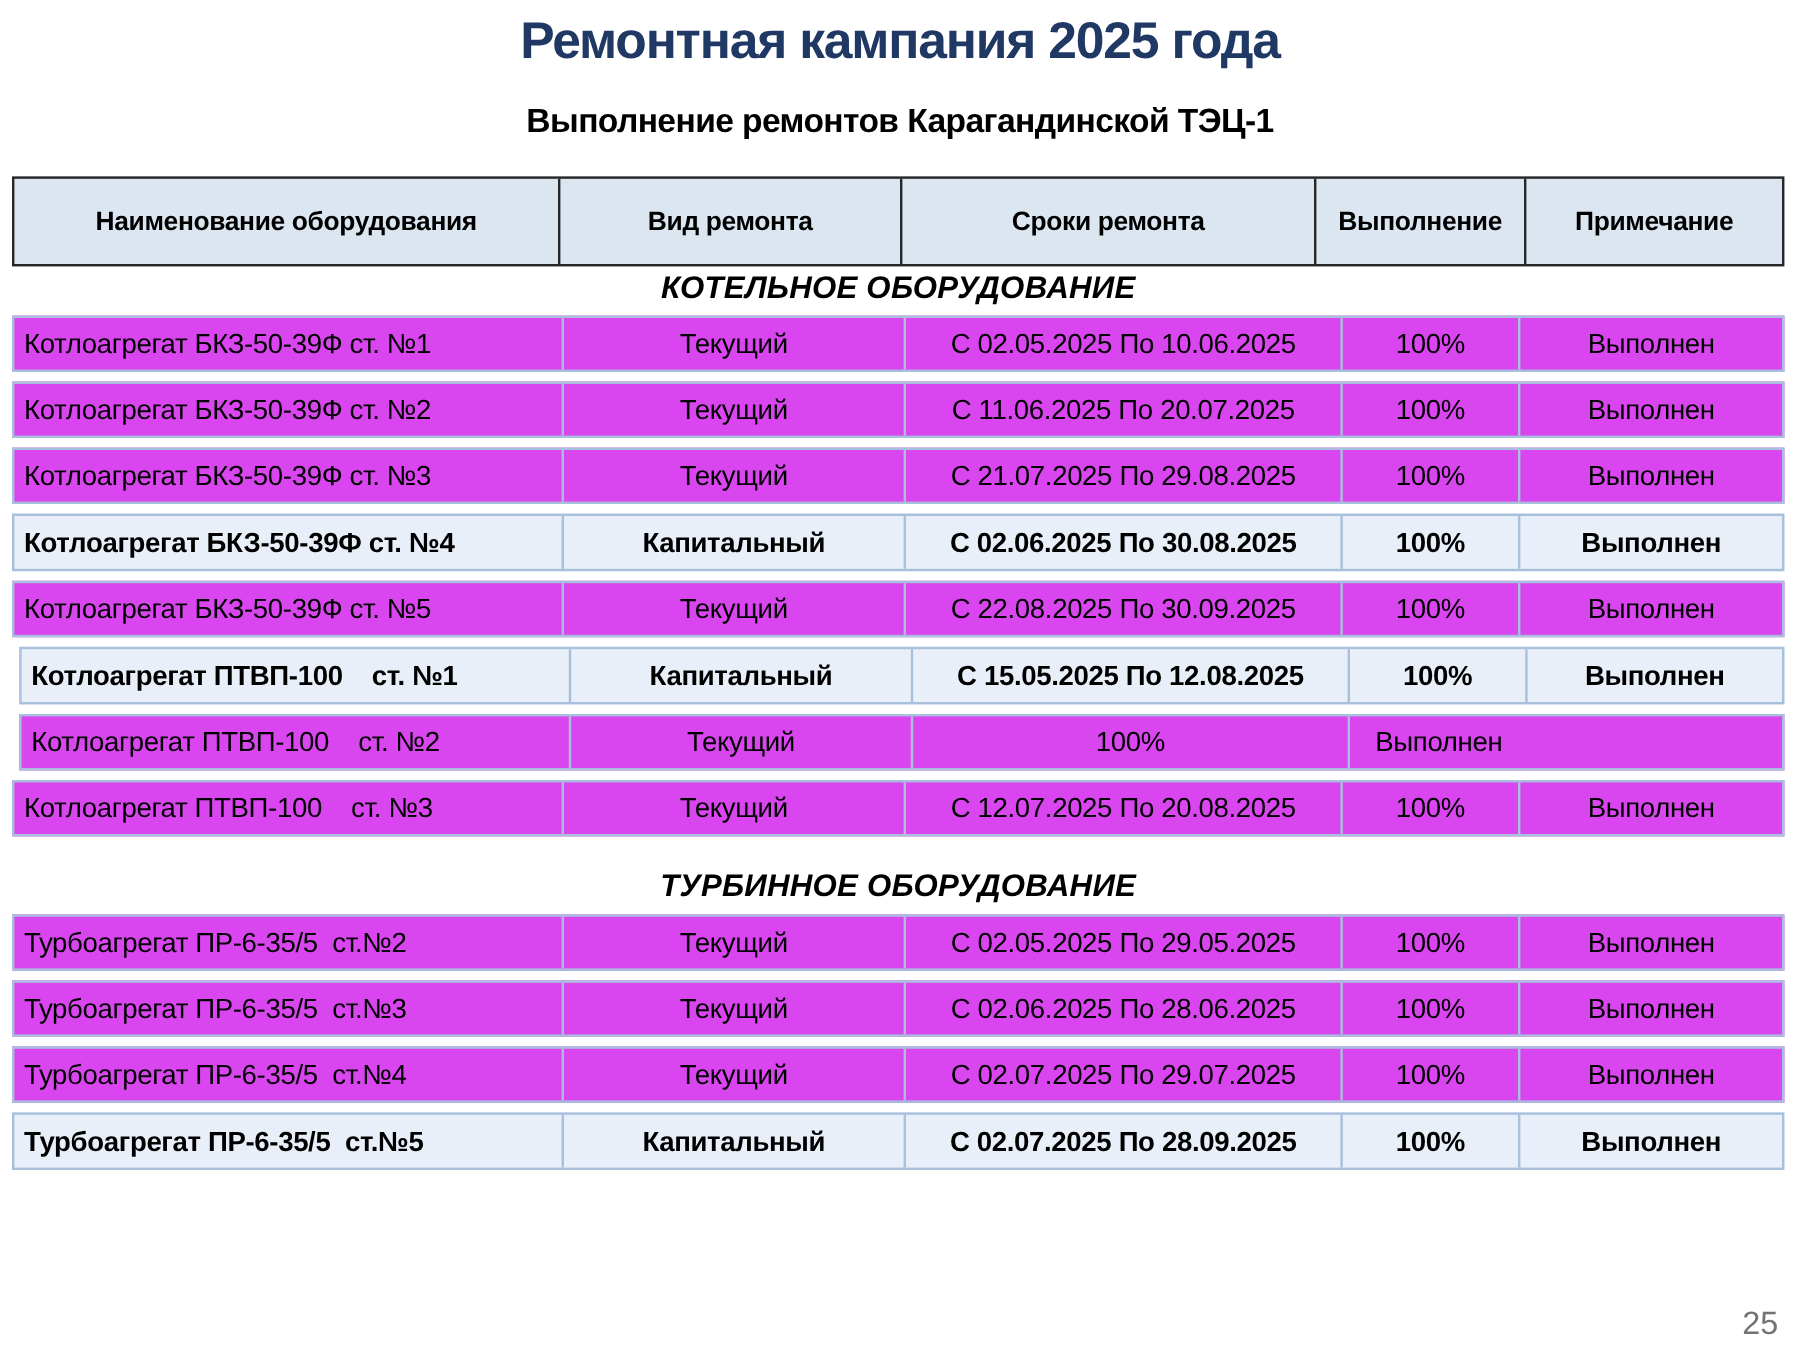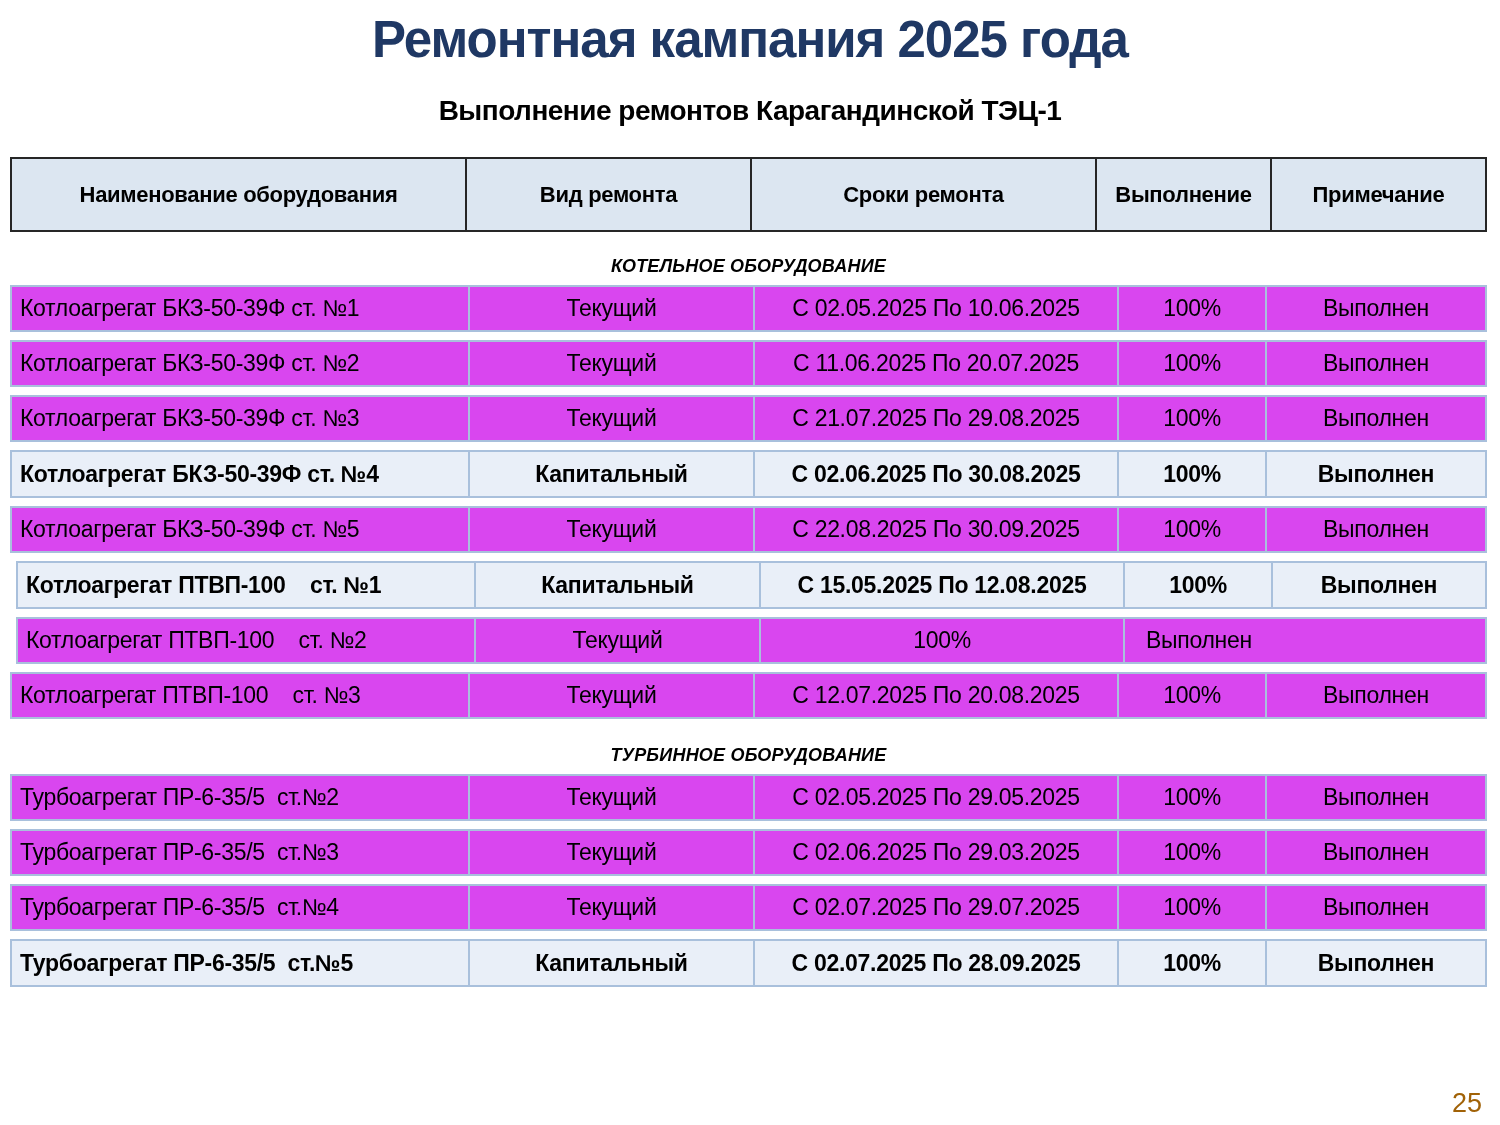--- a/index.html
+++ b/index.html
@@ -7,21 +7,21 @@
     width:1500px;height:1125px;
     background:#ffffff;
     font-family:"Liberation Sans", sans-serif;
     color:#000;
     position:relative;
     overflow:hidden;
   }
   .page-title{
     margin:10px 0 0 0;
     text-align:center;
-    font-size:51px;
+    font-size:43px;
     font-weight:700;
     letter-spacing:-1px;
     color:#1f3864;
   }
   .page-subtitle{
     margin:26px 0 0 0;
     text-align:center;
     font-size:28px;
     font-weight:700;
     letter-spacing:-0.5px;
@@ -44,24 +44,24 @@
     display:flex;align-items:center;justify-content:center;
     font-size:22px;font-weight:700;
     border-right:2px solid #262626;
     text-align:center;
     letter-spacing:-0.3px;
   }
   .thead .hcell:last-child{border-right:none;}
   
   .section-heading{
     text-align:center;
-    font-size:18px;
+    font-size:26px;
     font-weight:700;
     font-style:italic;
-    margin:24px 0 8px 0;
+    margin:2px 0 8px 0;
     letter-spacing:0.2px;
   }
   .turbine-gap{margin-top:26px;}
   
   .rows{margin-top:4px;}
   .row{
     display:grid;
     grid-template-columns:458px 285px 364px 148px 1fr;
     border:2px solid #a9c0dc;
     box-sizing:border-box;
@@ -86,21 +86,21 @@
   .row .cell.name{
     justify-content:flex-start;
     padding-left:8px;
     white-space:pre;
   }
   .page-number{
     position:absolute;
     right:18px;
     bottom:6px;
     font-size:27px;
-    color:#a16207;
+    color:#737373;
   }
 </style>
 </head>
 <body>
 
 <h1 class="page-title">Ремонтная кампания 2025 года</h1>
 <h2 class="page-subtitle">Выполнение ремонтов Карагандинской ТЭЦ-1</h2>
 
 <div class="table-wrap">
   <div class="thead">
@@ -187,21 +187,21 @@
     <div class="cell name">Турбоагрегат ПР-6-35/5  ст.№2</div>
     <div class="cell">Текущий</div>
     <div class="cell">С 02.05.2025 По 29.05.2025</div>
     <div class="cell">100%</div>
     <div class="cell">Выполнен</div>
   </div>
 
   <div class="row">
     <div class="cell name">Турбоагрегат ПР-6-35/5  ст.№3</div>
     <div class="cell">Текущий</div>
-    <div class="cell">С 02.06.2025 По 29.03.2025</div>
+    <div class="cell">С 02.06.2025 По 28.06.2025</div>
     <div class="cell">100%</div>
     <div class="cell">Выполнен</div>
   </div>
 
   <div class="row">
     <div class="cell name">Турбоагрегат ПР-6-35/5  ст.№4</div>
     <div class="cell">Текущий</div>
     <div class="cell">С 02.07.2025 По 29.07.2025</div>
     <div class="cell">100%</div>
     <div class="cell">Выполнен</div>

